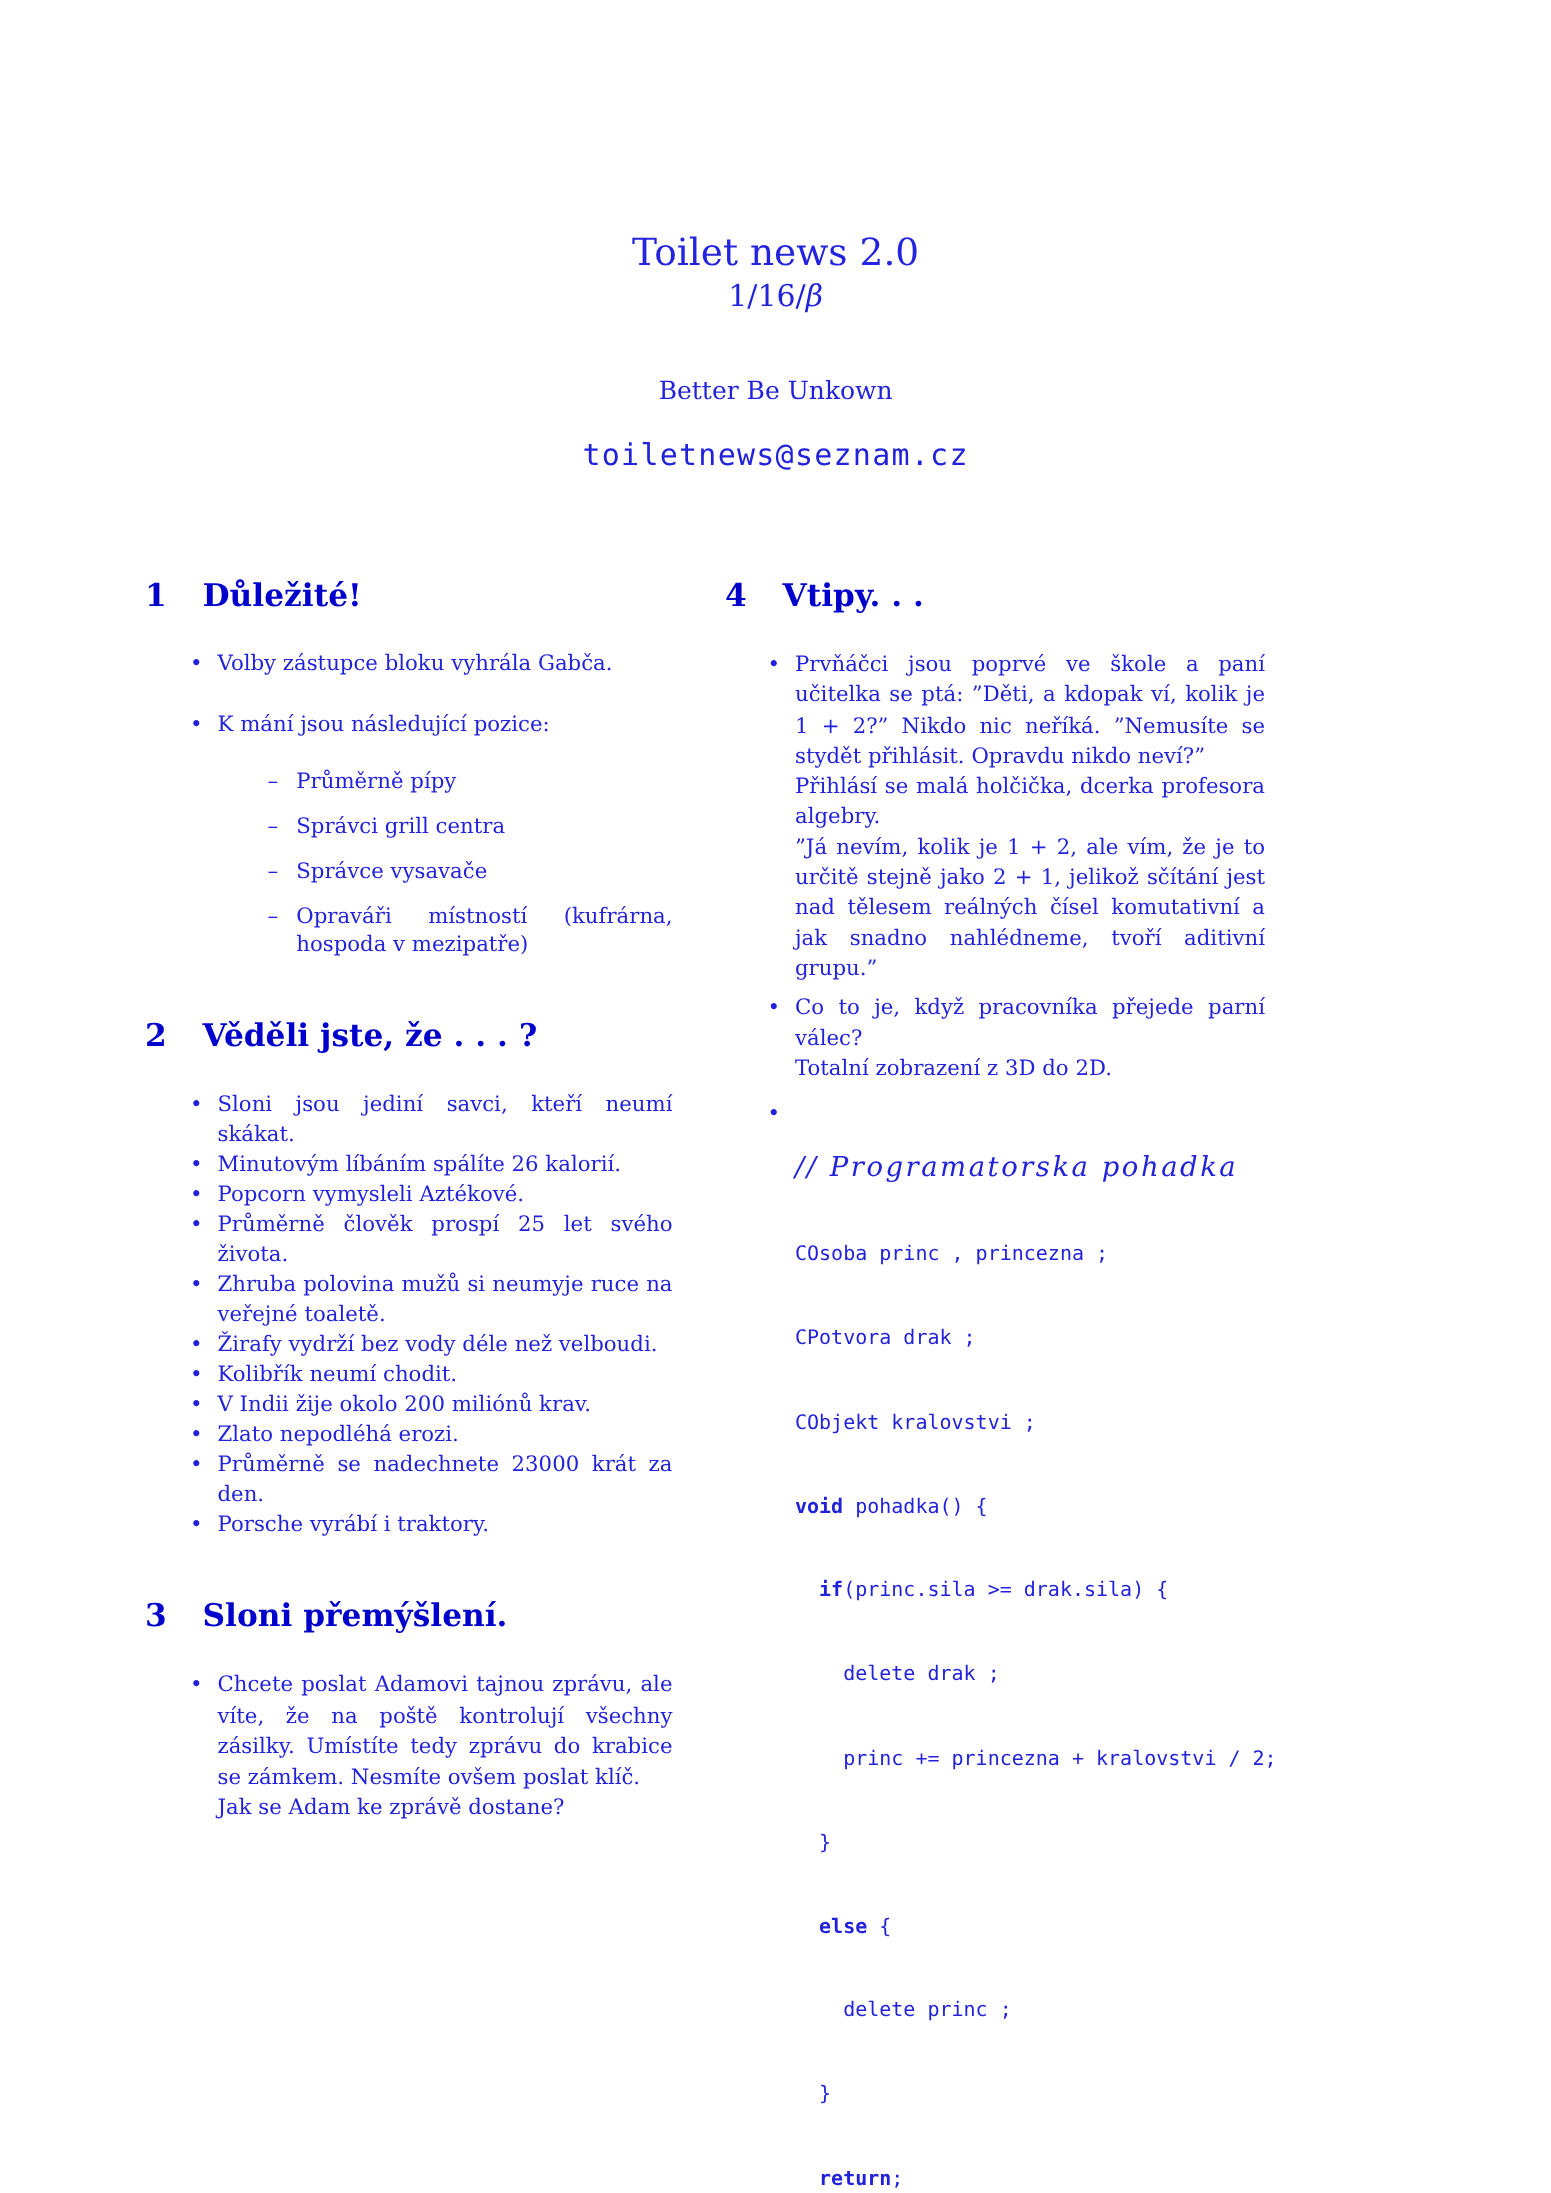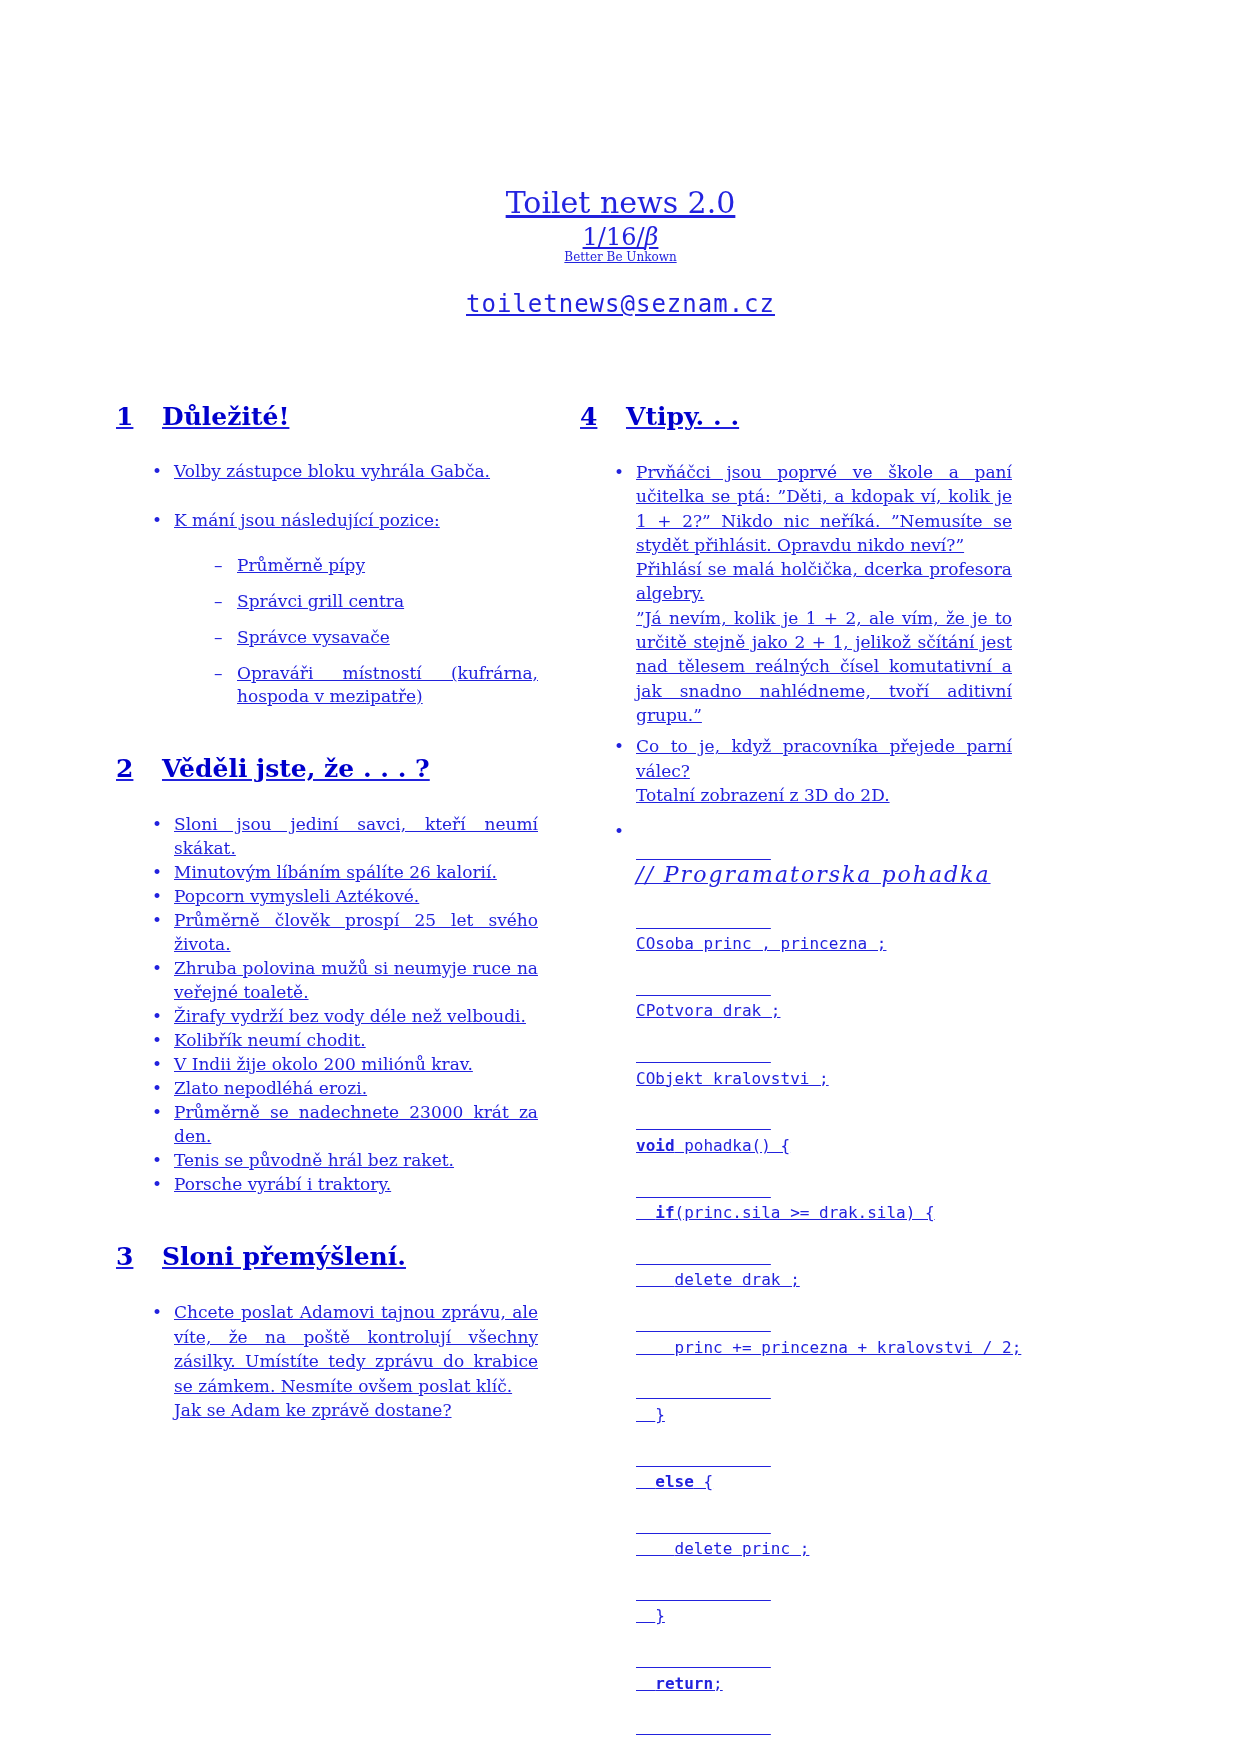--- a/index.html
+++ b/index.html
@@ -2,28 +2,28 @@
 <html><head>
 <meta charset="utf-8">
 <style>
   html,body{margin:0;padding:0;}
   body{
     width:1241px;height:1754px;background:#ffffff;
     font-family:"DejaVu Serif","Liberation Serif",serif;
     color:#2222dd;
     -webkit-font-smoothing:antialiased;
   }
-  .page{position:relative;width:1241px;height:1754px;overflow:hidden;text-decoration:underline;}
+  .page{position:relative;width:1241px;height:1754px;overflow:hidden;}
 
   
   .header{text-align:center;padding-top:186px;}
   .title{font-size:30px;line-height:34px;color:#2424e0;}
   .version{font-size:24px;line-height:26px;margin-top:4px;}
   .version .beta{font-style:italic;}
-  .author{font-size:12px;}
+  .author{font-size:20px;margin-top:50px;}
   .email{font-family:"DejaVu Sans Mono","Liberation Mono",monospace;font-size:24px;margin-top:26px;letter-spacing:1px;}
 
   
   .columns{display:flex;margin-top:84px;padding-left:116px;}
   .col-left{width:422px;margin-right:42px;flex:none;}
   .col-right{width:432px;flex:none;}
 
   h2.section{
     font-size:25px;font-weight:bold;color:#0000cc;
     margin:0 0 28px 0;display:flex;line-height:30px;
@@ -108,21 +108,20 @@
           <li class="b">Sloni jsou jediní savci, kteří neumí skákat.</li>
           <li class="b">Minutovým líbáním spálíte 26 kalorií.</li>
           <li class="b">Popcorn vymysleli Aztékové.</li>
           <li class="b">Průměrně člověk prospí 25 let svého života.</li>
           <li class="b">Zhruba polovina mužů si neumyje ruce na veřejné toaletě.</li>
           <li class="b">Žirafy vydrží bez vody déle než velboudi.</li>
           <li class="b">Kolibřík neumí chodit.</li>
           <li class="b">V Indii žije okolo 200 miliónů krav.</li>
           <li class="b">Zlato nepodléhá erozi.</li>
           <li class="b">Průměrně se nadechnete 23000 krát za den.</li>
-          <li class="b">Tenis se původně hrál bez raket.</li>
           <li class="b">Porsche vyrábí i traktory.</li>
         </ul>
       </div>
 
       <div class="sect">
         <h2 class="section">
           <span class="sec-num">3</span>
           <span>Sloni přemýšlení.</span>
         </h2>
         <ul class="think">

